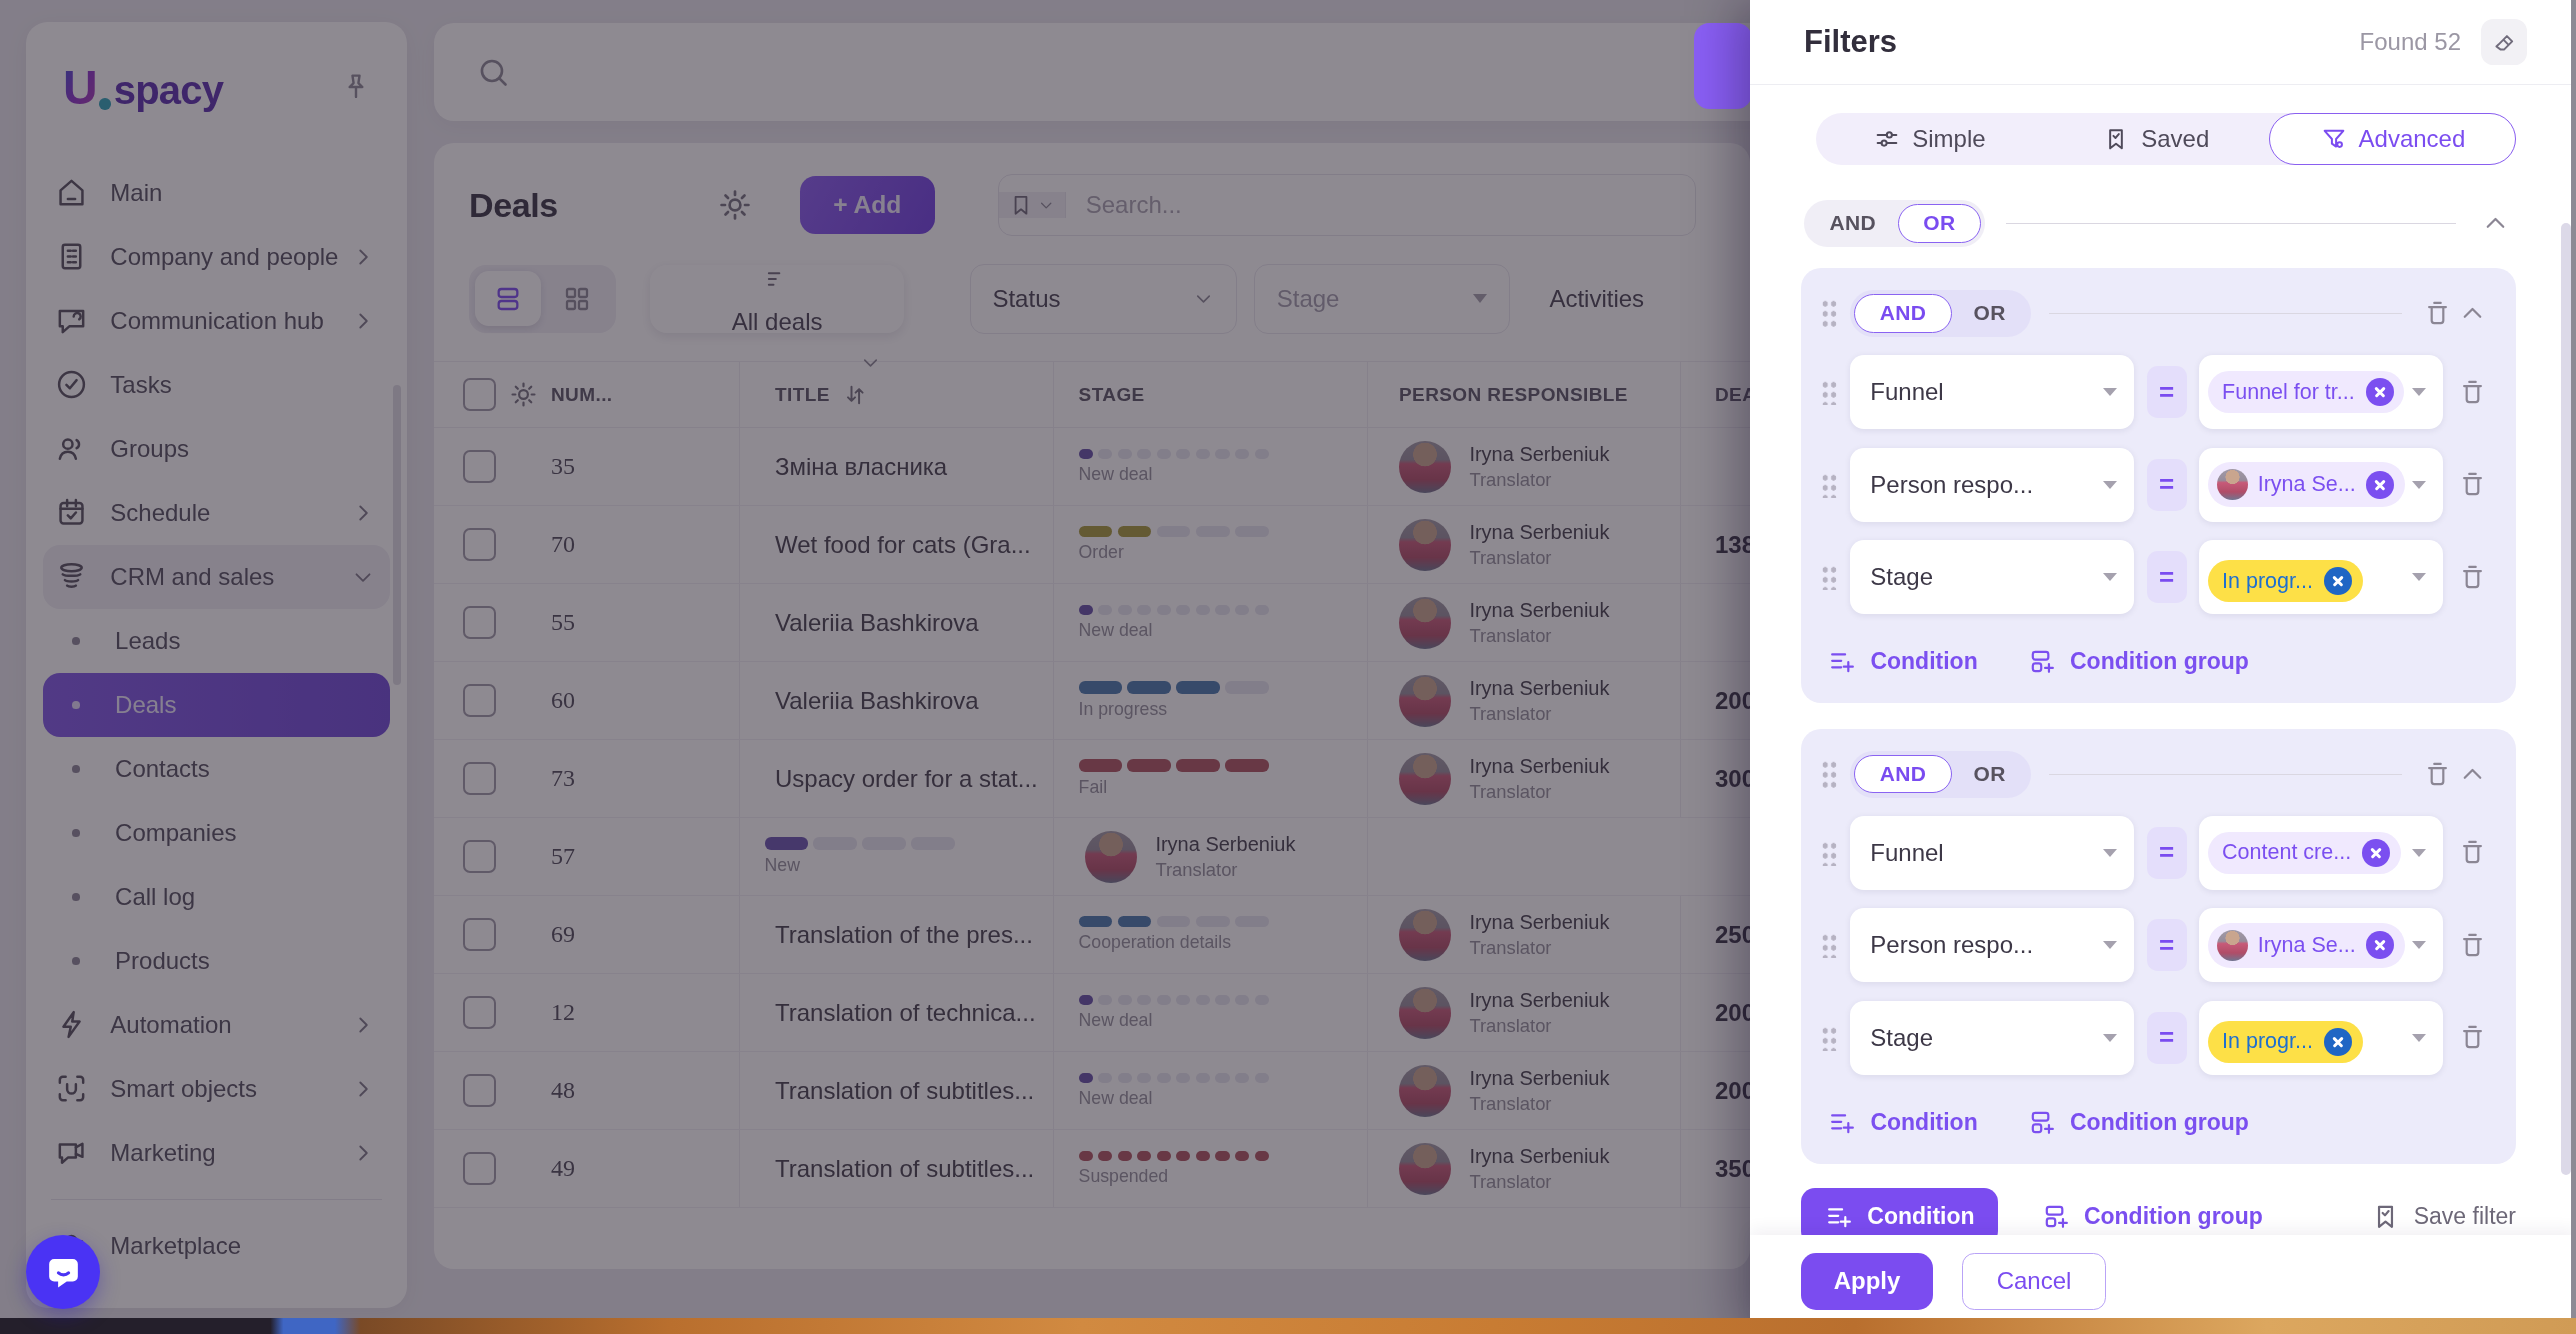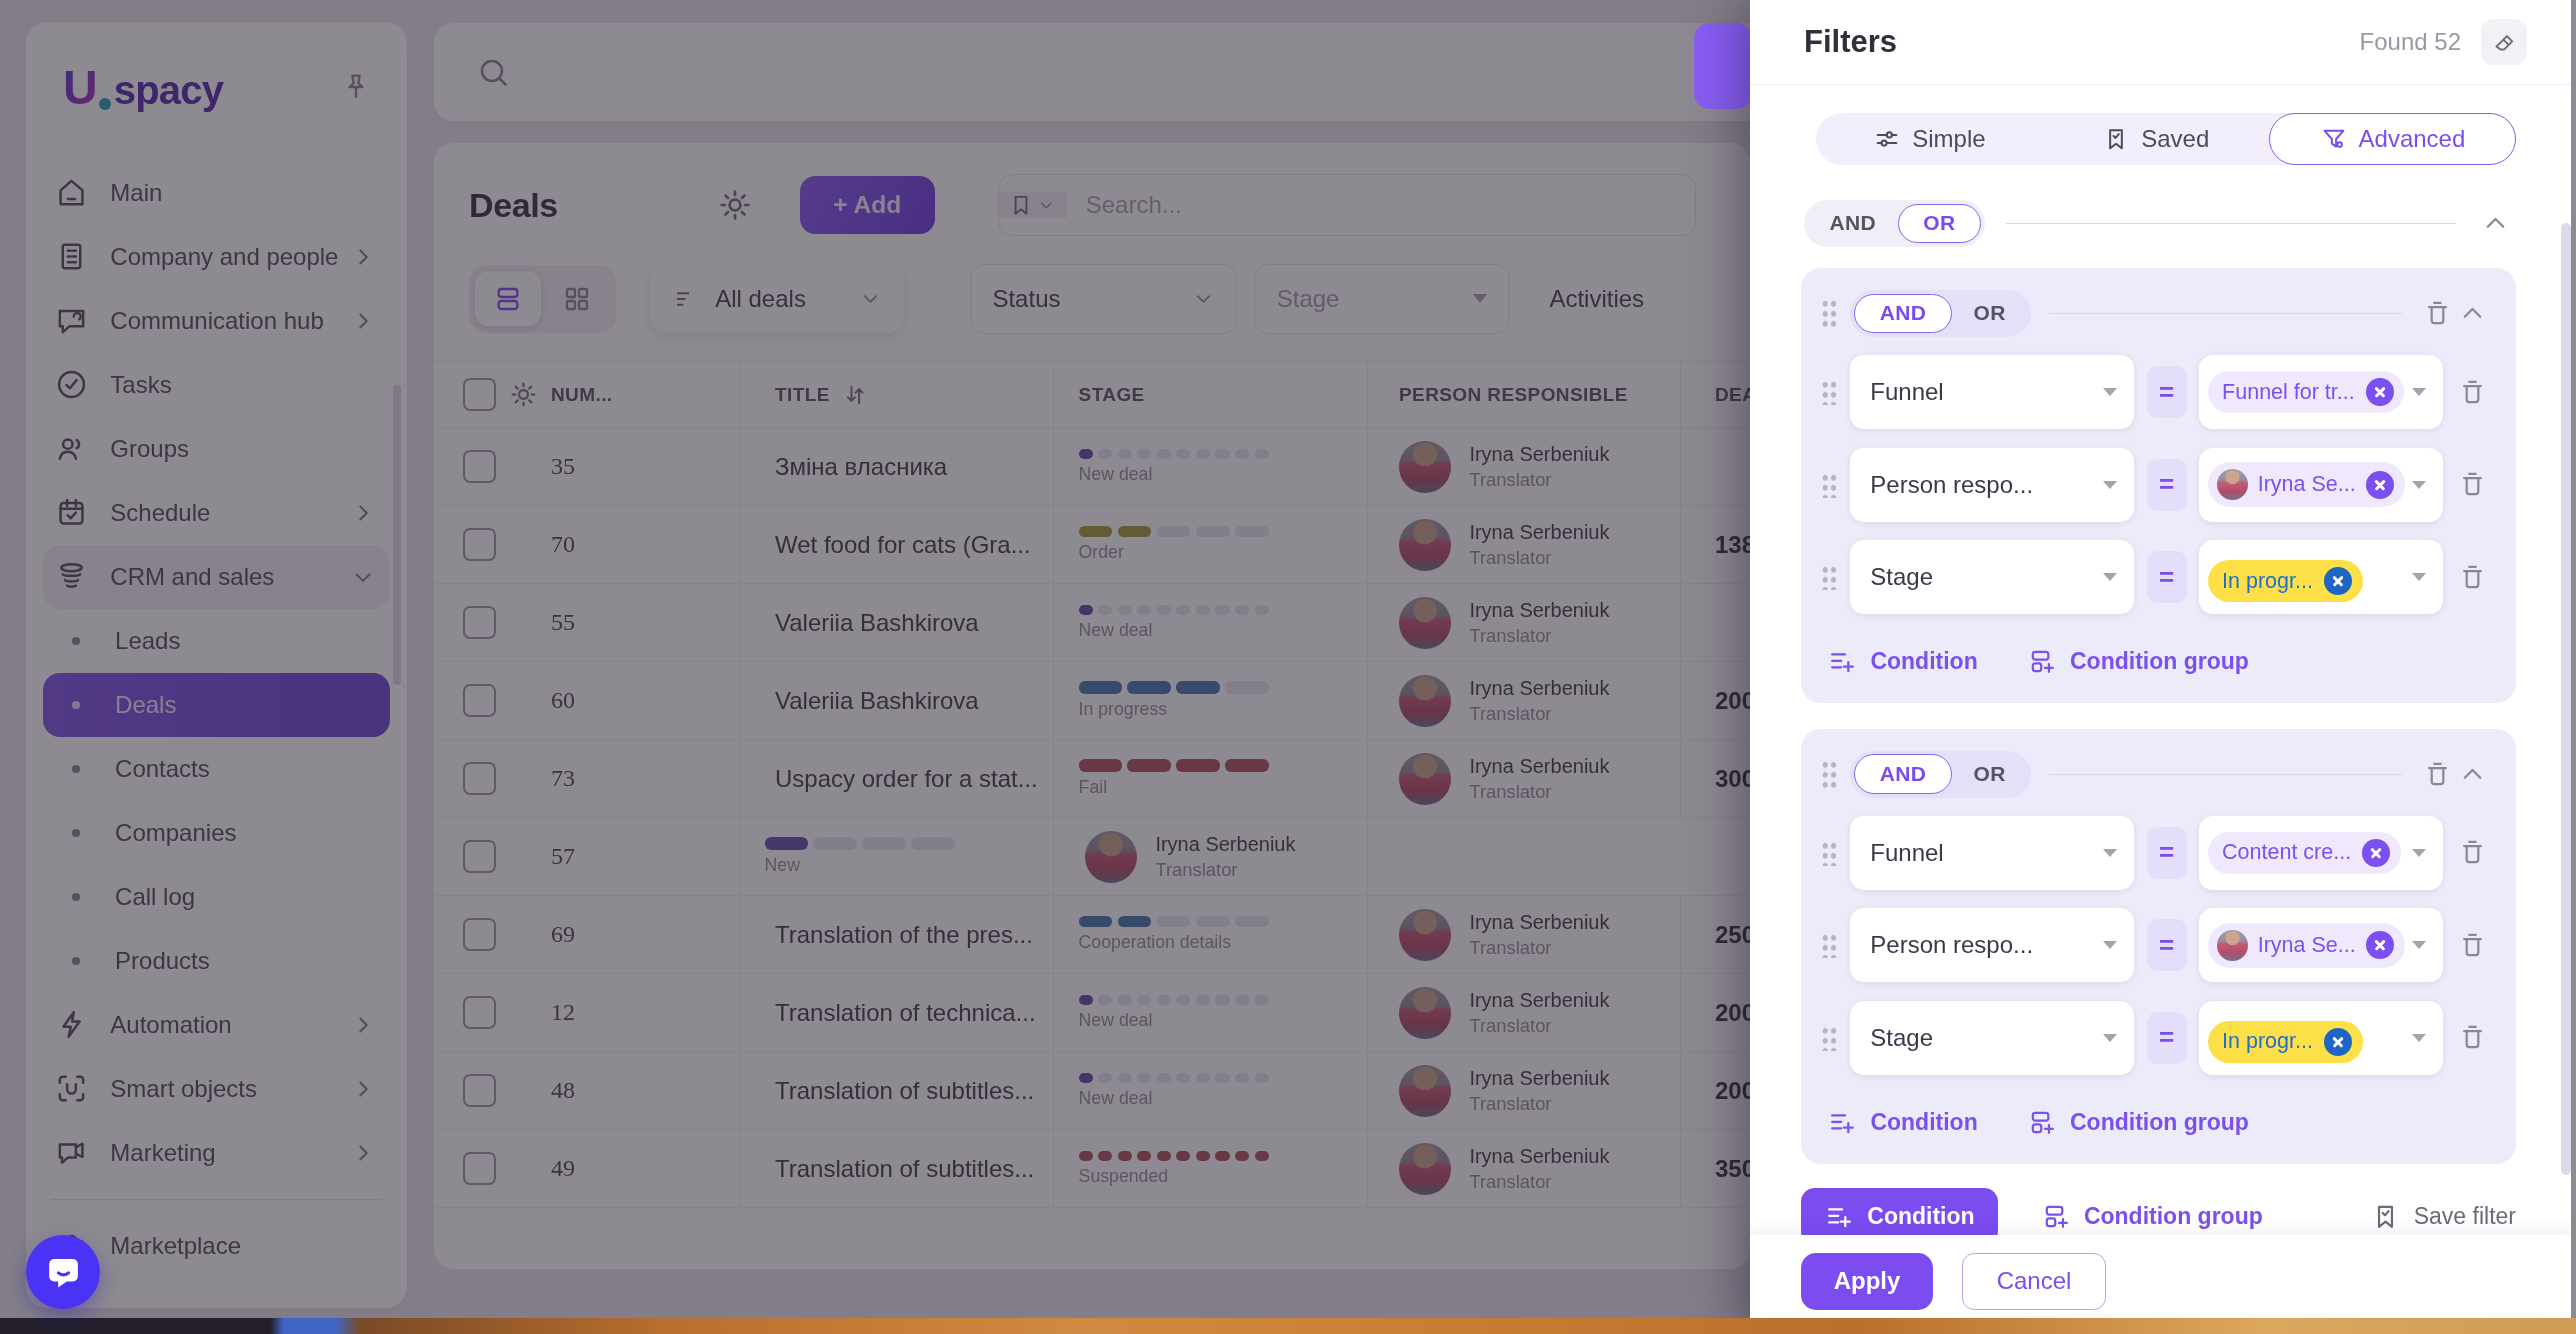--- a/index.html
+++ b/index.html
@@ -108,21 +108,21 @@
   .fp-found{font-size:24px;color:#9b97a4;}
   .erase-btn{width:46px;height:46px;border:none;border-radius:12.3px;background:#f2f1f5;color:#716c7c;display:flex;align-items:center;justify-content:center;}
   .erase-btn .ic{width:28px;height:28px;}
   .fp-body{padding:28px 60px 0 51px;}
   .fp-tabs{height:52px;background:#f2eefb;border-radius:767px;display:flex;align-items:center;margin-left:15.4px;}
   .ftab{flex:1;display:flex;align-items:center;justify-content:center;gap:10.8px;font-size:24px;color:#4f4a5a;height:100%;}
   .ftab .ic{width:28px;height:28px;}
   .ftab.active{flex:none;width:247px;background:#fff;border:1.9px solid #8a5ff0;border-radius:767px;color:#7b4cf0;box-sizing:border-box;}
 
   .op-row{display:flex;align-items:center;margin-top:35px;padding:0 3.1px;}
-  .op-switch{display:flex;background:#f0eef6;border-radius:767px;padding:3.8px;}
+  .op-switch{display:flex;align-items:center;background:#f0eef6;border-radius:767px;padding:3.8px;}
   .grp .op-switch{background:#e3e0f8;}
   .op-opt{font-size:21px;font-weight:700;color:#57525f;padding:7.7px 21.5px;border-radius:767px;letter-spacing:0.4px;}
   .op-opt.on{background:#fff;border:1.9px solid #8a63f2;color:#7a4cf0;padding:6.1px 24.6px;}
   .dash{flex:1;border-top:1.5px solid #dad7e1;margin:0 21.5px;}
   .icon-btn{width:35px;height:35px;color:#8b8694;background:none;border:none;display:flex;align-items:center;justify-content:center;padding:0;}
   .icon-btn .ic,.icon-btn svg{width:31px;height:31px;}
 
   .grp{background:#ecebfa;border-radius:20px;margin-top:21.5px;padding:21.5px 26px 26px 20px;}
   .grp-head{display:flex;align-items:center;}
   .handle{width:17px;height:31px;flex:none;margin-right:12.3px;
@@ -402,21 +402,21 @@
             <span class="ic">
               <svg viewBox="0 0 24 24">
                 <rect x="4.5" y="4.5" width="6" height="6" rx="1.2"></rect>
                 <rect x="13.5" y="4.5" width="6" height="6" rx="1.2"></rect>
                 <rect x="4.5" y="13.5" width="6" height="6" rx="1.2"></rect>
                 <rect x="13.5" y="13.5" width="6" height="6" rx="1.2"></rect>
               </svg>
             </span>
           </span>
       </div>
-      <div class="sel-box raised" style="margin-left:34px;width:272px;">
+      <div class="sel-box raised" style="margin-left:34px;width:272px;flex-direction:column;">
         <span class="ic lead-ic">
             <svg viewBox="0 0 24 24">
               <path d="M5 7h9M5 12h6M5 17h4"></path>
             </svg>
           </span>
         <span>All deals</span>
         <span class="ic chv">
             <svg viewBox="0 0 24 24">
               <path d="m6 9.5 6 6 6-6"></path>
             </svg>

